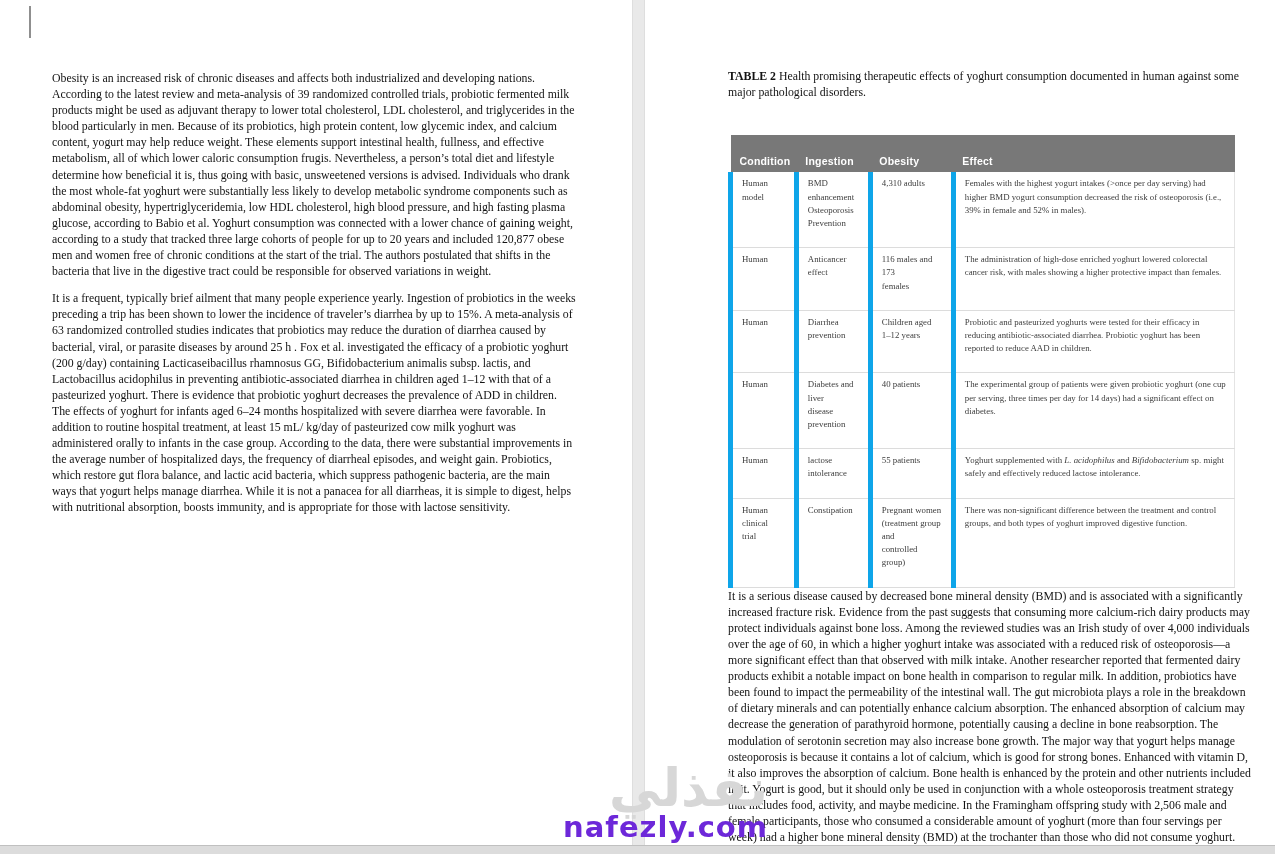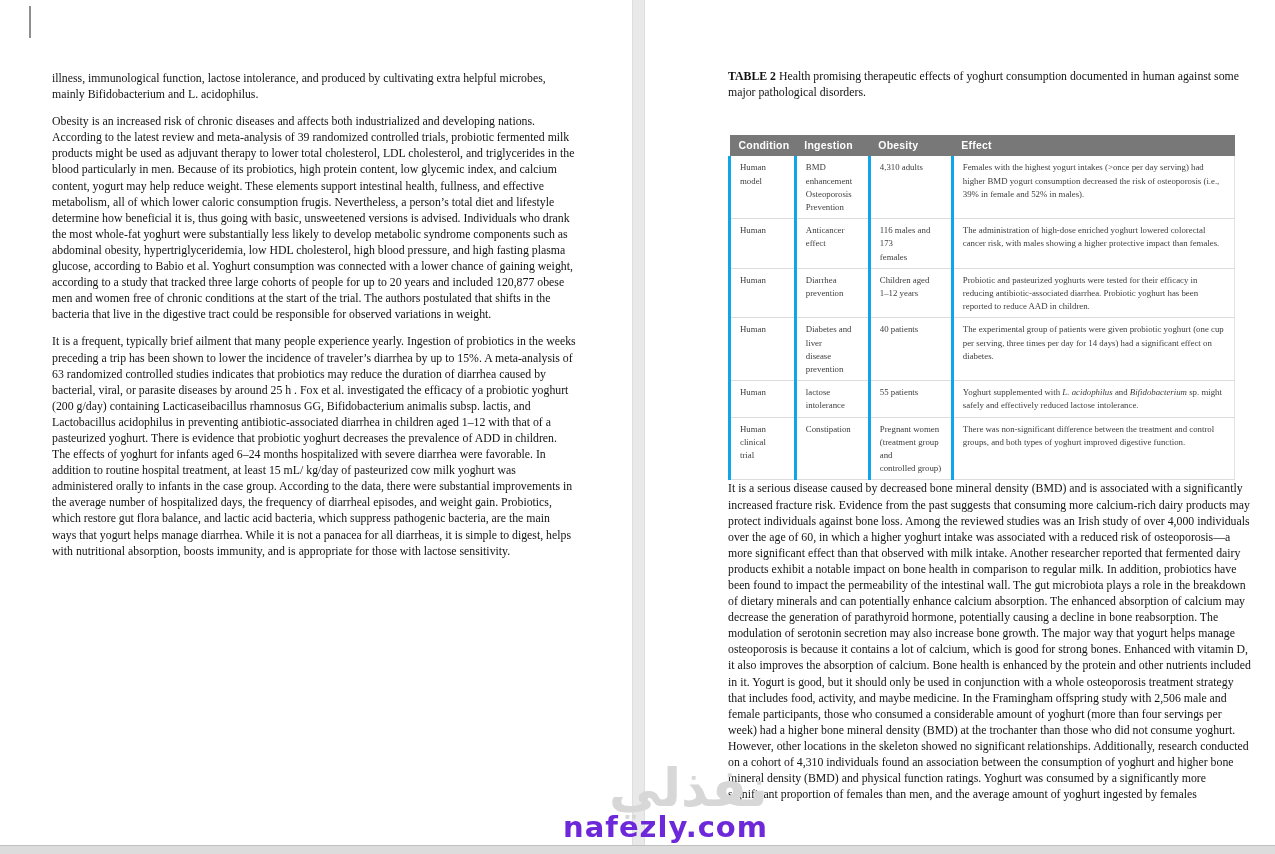--- a/index.html
+++ b/index.html
@@ -22,41 +22,40 @@
   p.body{font-size:11.8px;line-height:16.1px;margin:0 0 11px 0;color:#131313;text-align:left;}
   h3.sec{font-size:12.4px;line-height:15px;margin:16px 0 11px 0;font-weight:bold;color:#000;}
   .caption{font-size:11.8px;line-height:16.1px;margin:0;color:#131313;}
   .caption .cap-label{font-weight:bold;}
 
   table.effects{border-collapse:collapse;width:507px;margin-top:35px;
     font-family:"Liberation Serif", serif;font-size:8.8px;line-height:13.2px;color:#3d3d3d;}
   table.effects th{
     background:#787878;color:#ffffff;font-family:"Liberation Sans", sans-serif;
     font-weight:600;font-size:10.5px;letter-spacing:0.2px;text-align:left;
-    padding:4px 6px 4px 9px;vertical-align:middle;}
+    padding:20px 6px 4px 9px;vertical-align:middle;}
   table.effects td{
-    vertical-align:top;padding:5px 8px 4px 9px;white-space:pre-line;
-    border-bottom:1px solid #dcdcdc;border-right:1px solid #e4e4e4;border-left:3px solid #0ea5e9;}
+    vertical-align:top;padding:5px 8px 17px 9px;white-space:pre-line;
+    border-bottom:1px solid #dcdcdc;border-right:1px solid #e4e4e4;border-left:5px solid #0ea5e9;}
   table.effects tr td:last-child{border-right:1px solid #e4e4e4;}
   table.effects i{font-style:italic;}
   col.c1{width:60px;} col.c2{width:74px;} col.c3{width:83px;}
 
   .watermark{position:absolute;left:538px;top:760px;width:230px;text-align:right;
     z-index:5;pointer-events:none;color:#d4d4d4;}
   .wm-logo{font-family:"DejaVu Sans", sans-serif;font-weight:bold;font-size:52px;line-height:56px;
     color:#d7d7d7;margin-left:4px;}
   .wm-site{font-family:"DejaVu Sans", sans-serif;font-weight:bold;font-size:29px;line-height:30px;
     letter-spacing:1px;color:#6d28d9;margin-top:-4px;}
 </style>
 </head>
 <body>
 
 <div class="page page-left">
   <div class="content-left">
-    <p class="body">illness, immunological function, lactose intolerance, and produced by cultivating extra helpful microbes, mainly Bifidobacterium and L. acidophilus.</p>
     <p class="body"> Obesity is an increased risk of chronic diseases and affects both industrialized and developing nations. According to the latest review and meta-analysis of 39 randomized controlled trials, probiotic fermented milk products might be used as adjuvant therapy to lower total cholesterol, LDL cholesterol, and triglycerides in the blood particularly in men. Because of its probiotics, high protein content, low glycemic index, and calcium content, yogurt may help reduce weight. These elements support intestinal health, fullness, and effective metabolism, all of which lower caloric consumption frugis. Nevertheless, a person’s total diet and lifestyle determine how beneficial it is, thus going with basic, unsweetened versions is advised. Individuals who drank the most whole-fat yoghurt were substantially less likely to develop metabolic syndrome components such as abdominal obesity, hypertriglyceridemia, low HDL cholesterol, high blood pressure, and high fasting plasma glucose, according to Babio et al. Yoghurt consumption was connected with a lower chance of gaining weight, according to a study that tracked three large cohorts of people for up to 20 years and included 120,877 obese men and women free of chronic conditions at the start of the trial. The authors postulated that shifts in the bacteria that live in the digestive tract could be responsible for observed variations in weight.</p>
     <p class="body"> It is a frequent, typically brief ailment that many people experience yearly. Ingestion of probiotics in the weeks preceding a trip has been shown to lower the incidence of traveler’s diarrhea by up to 15%. A meta-analysis of 63 randomized controlled studies indicates that probiotics may reduce the duration of diarrhea caused by bacterial, viral, or parasite diseases by around 25 h . Fox et al. investigated the efficacy of a probiotic yoghurt (200 g/day) containing Lacticaseibacillus rhamnosus GG, Bifidobacterium animalis subsp. lactis, and Lactobacillus acidophilus in preventing antibiotic-associated diarrhea in children aged 1–12 with that of a pasteurized yoghurt. There is evidence that probiotic yoghurt decreases the prevalence of ADD in children. The effects of yoghurt for infants aged 6–24 months hospitalized with severe diarrhea were favorable. In addition to routine hospital treatment, at least 15 mL/ kg/day of pasteurized cow milk yoghurt was administered orally to infants in the case group. According to the data, there were substantial improvements in the average number of hospitalized days, the frequency of diarrheal episodes, and weight gain. Probiotics, which restore gut flora balance, and lactic acid bacteria, which suppress pathogenic bacteria, are the main ways that yogurt helps manage diarrhea. While it is not a panacea for all diarrheas, it is simple to digest, helps with nutritional absorption, boosts immunity, and is appropriate for those with lactose sensitivity.</p>
   </div>
 </div>
 
 <div class="page page-right">
   <div class="content-right">
     <p class="caption"><span class="cap-label">TABLE 2</span><span> Health promising therapeutic effects of yoghurt consumption documented in human against some major pathological disorders.</span></p>
 
     <table class="effects">

